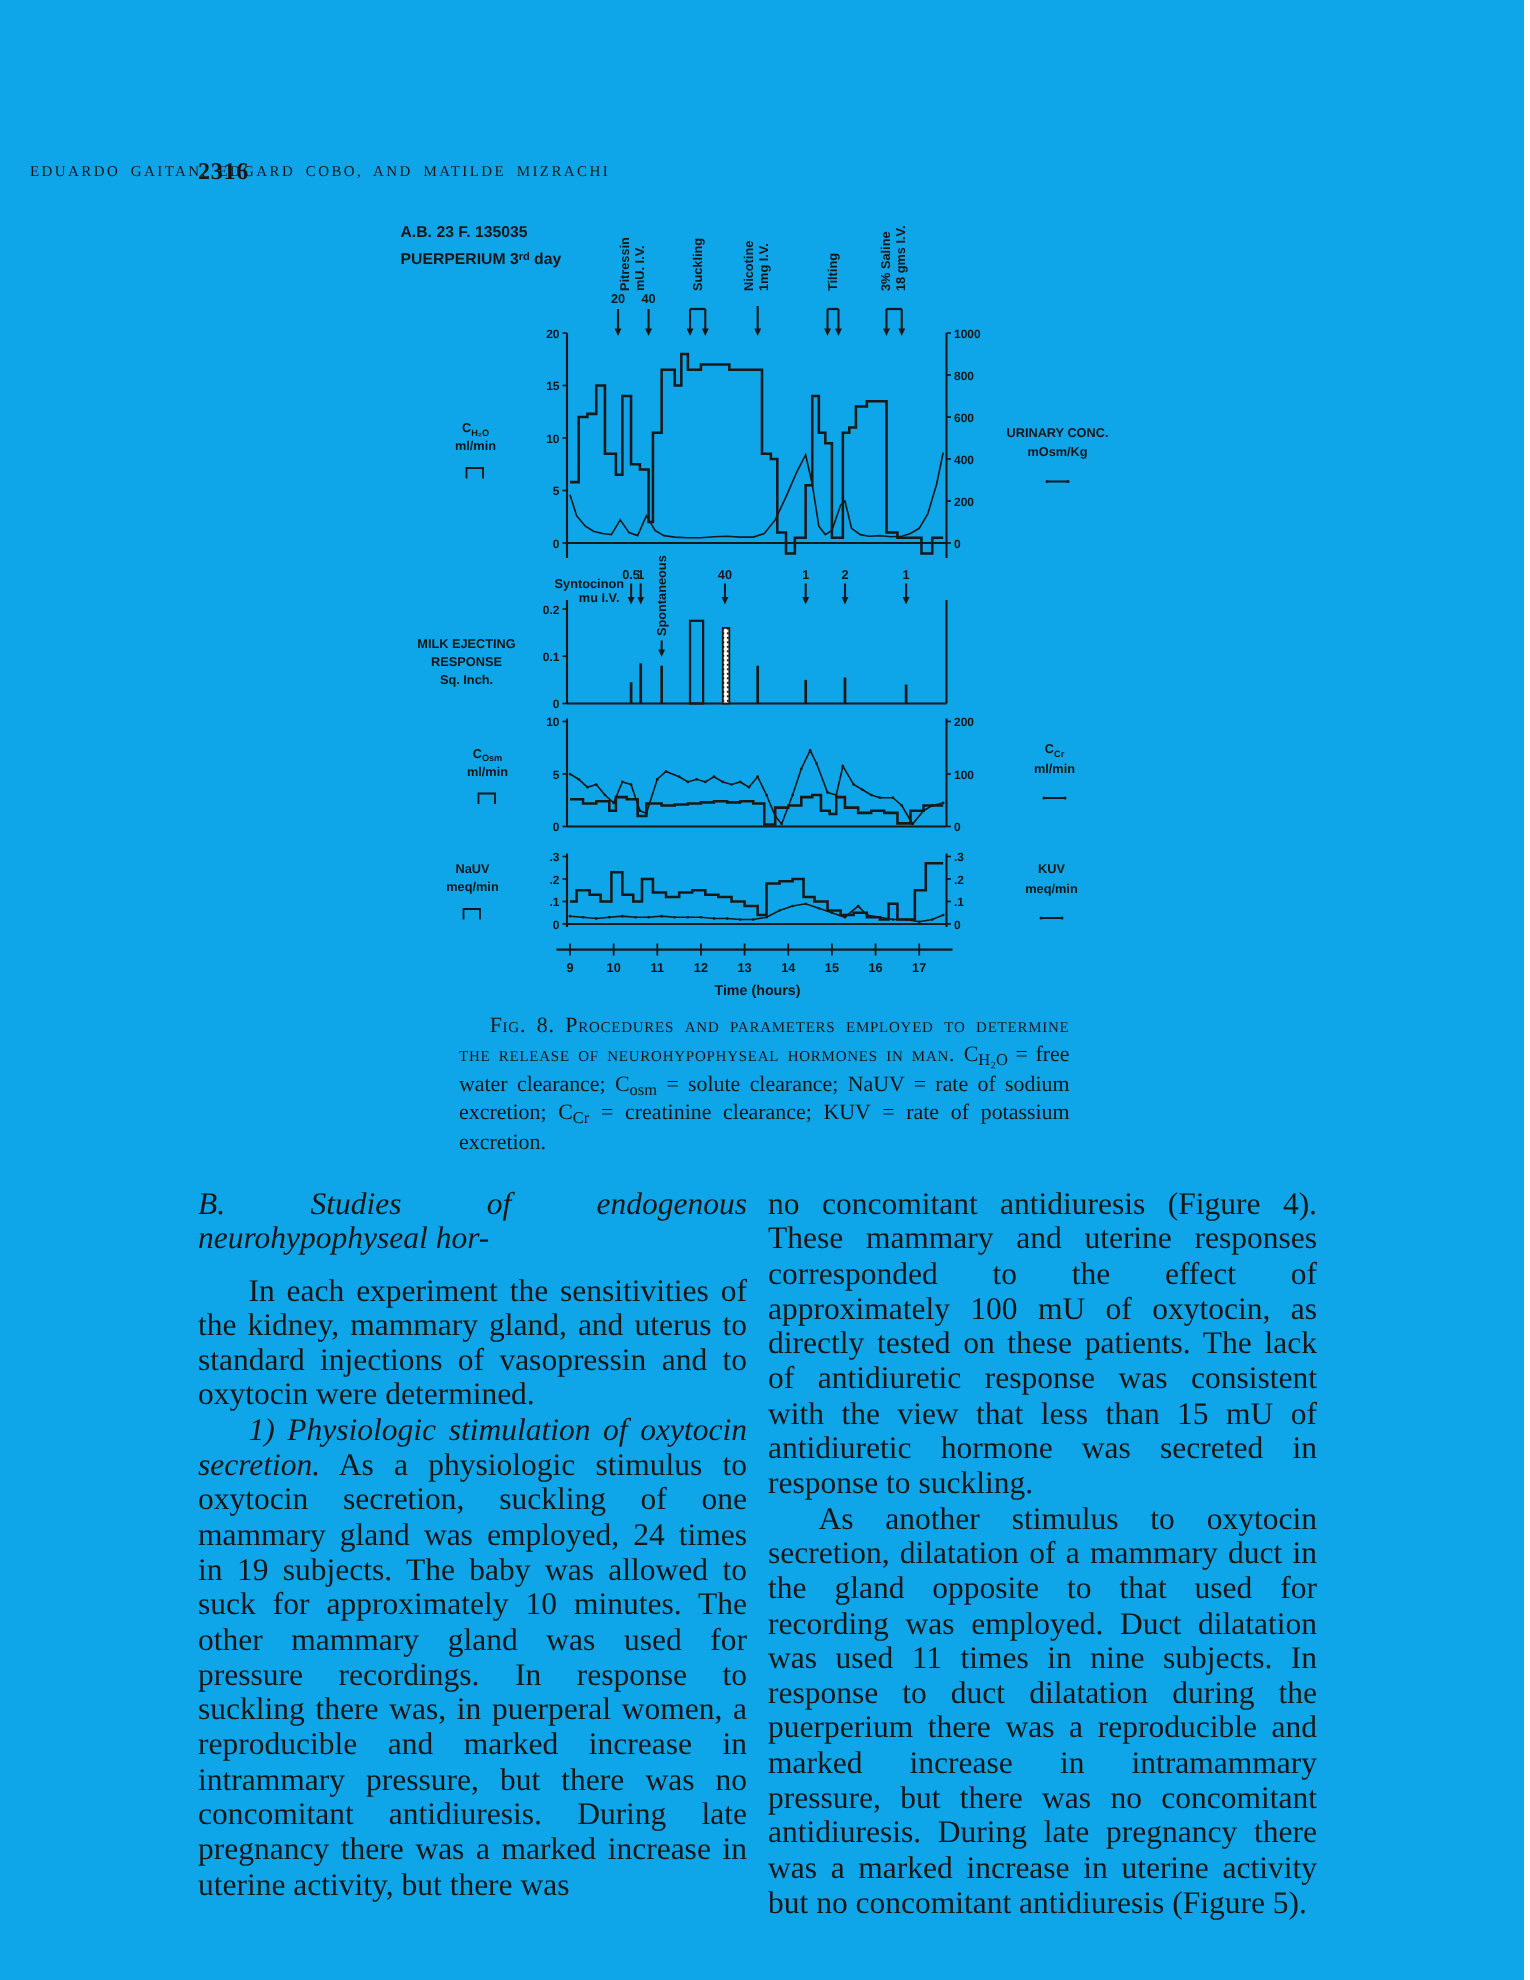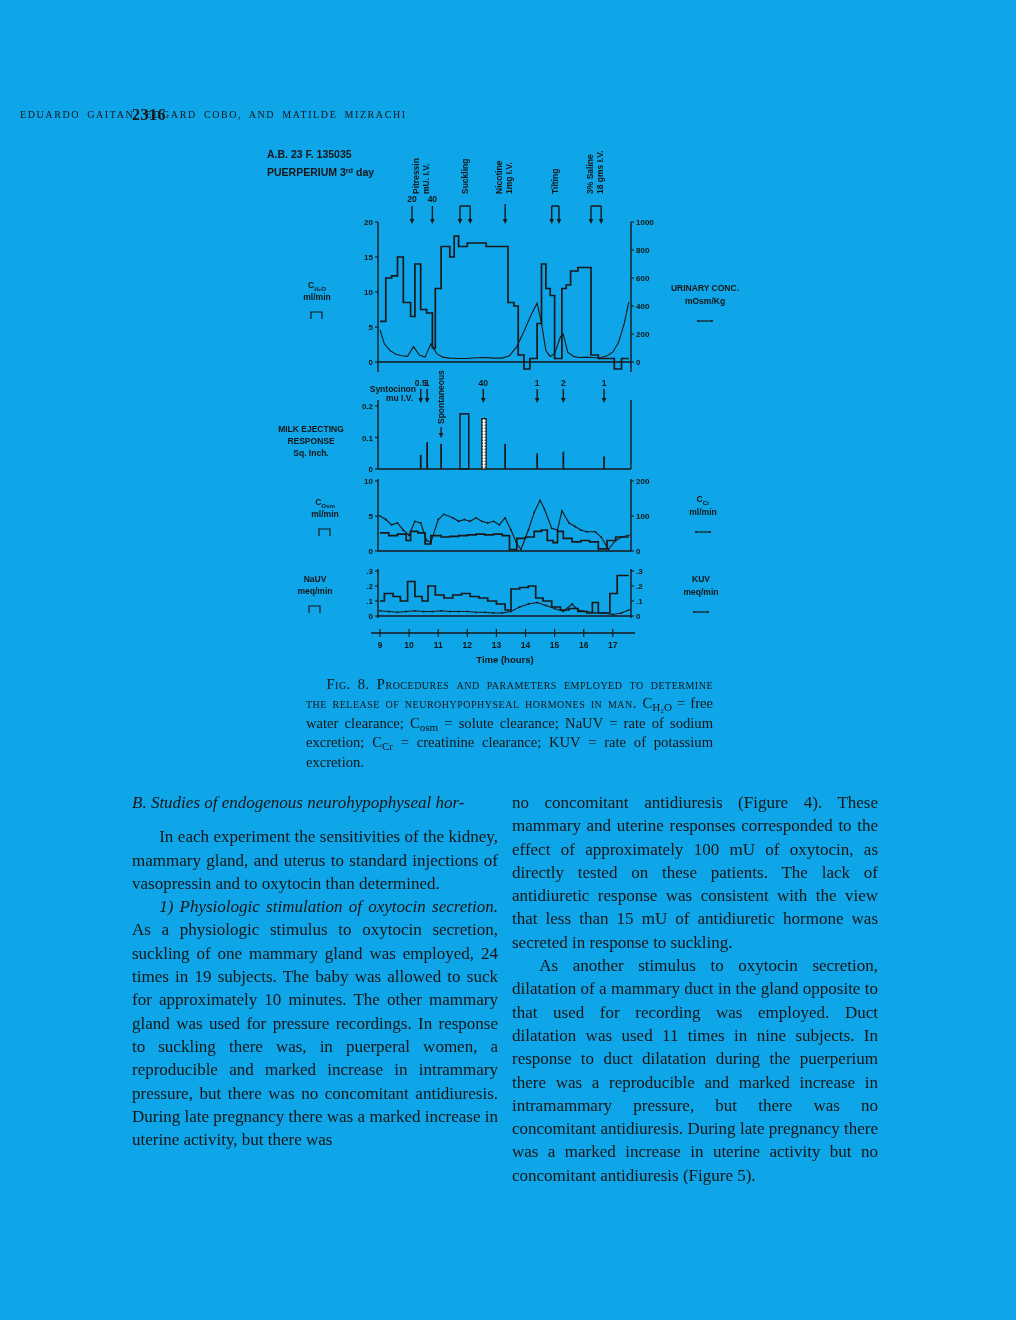--- a/index.html
+++ b/index.html
@@ -5,21 +5,21 @@
   html,body{margin:0;padding:0;background:#ffffff;}
   .page{position:relative;width:1016px;height:1320px;background:#0ea5e9;color:#161616;
         font-family:"Liberation Serif",serif;overflow:hidden;}
   .page-number{position:absolute;left:132px;top:106px;font-size:16px;font-weight:bold;letter-spacing:0.5px;}
   .running-head{position:absolute;left:0;right:0;top:109px;text-align:left;font-size:10px;
         letter-spacing:1.6px;word-spacing:3px;margin-left:20px;}
   .caption{position:absolute;left:306px;top:675px;width:407px;font-size:14.6px;line-height:1.28;
         text-align:justify;text-indent:1.4em;}
   .cap-sc{font-variant:small-caps;letter-spacing:0.5px;}
   .cap-sub{vertical-align:-0.25em;font-size:11px;}
-  .col{position:absolute;top:791px;width:366px;font-size:17px;line-height:23.3px;text-align:justify;}
+  .col{position:absolute;top:791px;width:366px;font-size:21px;line-height:23.3px;text-align:justify;}
   #col-left{left:132px;}
   #col-right{left:512px;}
   .heading{font-style:italic;margin:0 0 11px 0;}
   .heading-line2{padding-left:1.8em;}
   .col p{margin:0;font-family:Liberation Serif, serif;}
   .para-indent{text-indent:1.6em;}
   .seg-italic{font-style:italic;}
   svg .f8{font:bold 8px "Liberation Sans",sans-serif;fill:#161616;}
   svg .f85{font:bold 8.5px "Liberation Sans",sans-serif;fill:#161616;}
   svg .f9{font:bold 9.5px "Liberation Sans",sans-serif;fill:#161616;}
@@ -300,20 +300,20 @@
       <text x="359.8" y="512" class="f85" text-anchor="middle">17</text>
       <text x="252" y="527" class="f9" text-anchor="middle">Time (hours)</text>
     </svg>
 
   <div class="caption" id="caption"><span class="cap-sc">Fig. 8. </span><span class="cap-sc">Procedures and parameters employed to determine the release of neurohypophyseal hormones in man. </span><span class="">C</span><span class="cap-sub">H₂O</span><span class=""> = free water clearance; C</span><span class="cap-sub">osm</span><span class=""> = solute clearance; NaUV = rate of sodium excretion; C</span><span class="cap-sub">Cr</span><span class=""> = creatinine clearance; KUV = rate of potassium excretion.</span></div>
 
   <div class="col" id="col-left">
       <div class="heading">
         <div class="">B. Studies of endogenous neurohypophyseal hor-</div>
       </div>
-      <p class="para-indent"><span>In each experiment the sensitivities of the kidney, mammary gland, and uterus to standard injections of vasopressin and to oxytocin than determined.</span></p>
+      <p class="para-indent"><span>In each experiment the sensitivities of the kidney, mammary gland, and uterus to standard injections of vasopressin and to oxytocin were determined.</span></p>
       <p class="para-indent"><span class="seg-italic">1) Physiologic stimulation of oxytocin secretion.</span><span> As a physiologic stimulus to oxytocin secretion, suckling of one mammary gland was employed, 24 times in 19 subjects.  The baby was allowed to suck for approximately 10 minutes.  The other mammary gland was used for pressure recordings. In response to suckling there was, in puerperal women, a reproducible and marked increase in intrammary pressure, but there was no concomitant antidiuresis.  During late pregnancy there was a marked increase in uterine activity, but there was</span></p>
     </div>
   <div class="col" id="col-right">
       <p class=""><span>no concomitant antidiuresis (Figure 4).  These mammary and uterine responses corresponded to the effect of approximately 100 mU of oxytocin, as directly tested on these patients.  The lack of antidiuretic response was consistent with the view that less than 15 mU of antidiuretic hormone was secreted in response to suckling.</span></p>
       <p class="para-indent"><span>As another stimulus to oxytocin secretion, dilatation of a mammary duct in the gland opposite to that used for recording was employed.  Duct dilatation was used 11 times in nine subjects.  In response to duct dilatation during the puerperium there was a reproducible and marked increase in intramammary pressure, but there was no concomitant antidiuresis.  During late pregnancy there was a marked increase in uterine activity but no concomitant antidiuresis (Figure 5).</span></p>
     </div>
 </div>
 
 </body></html>

